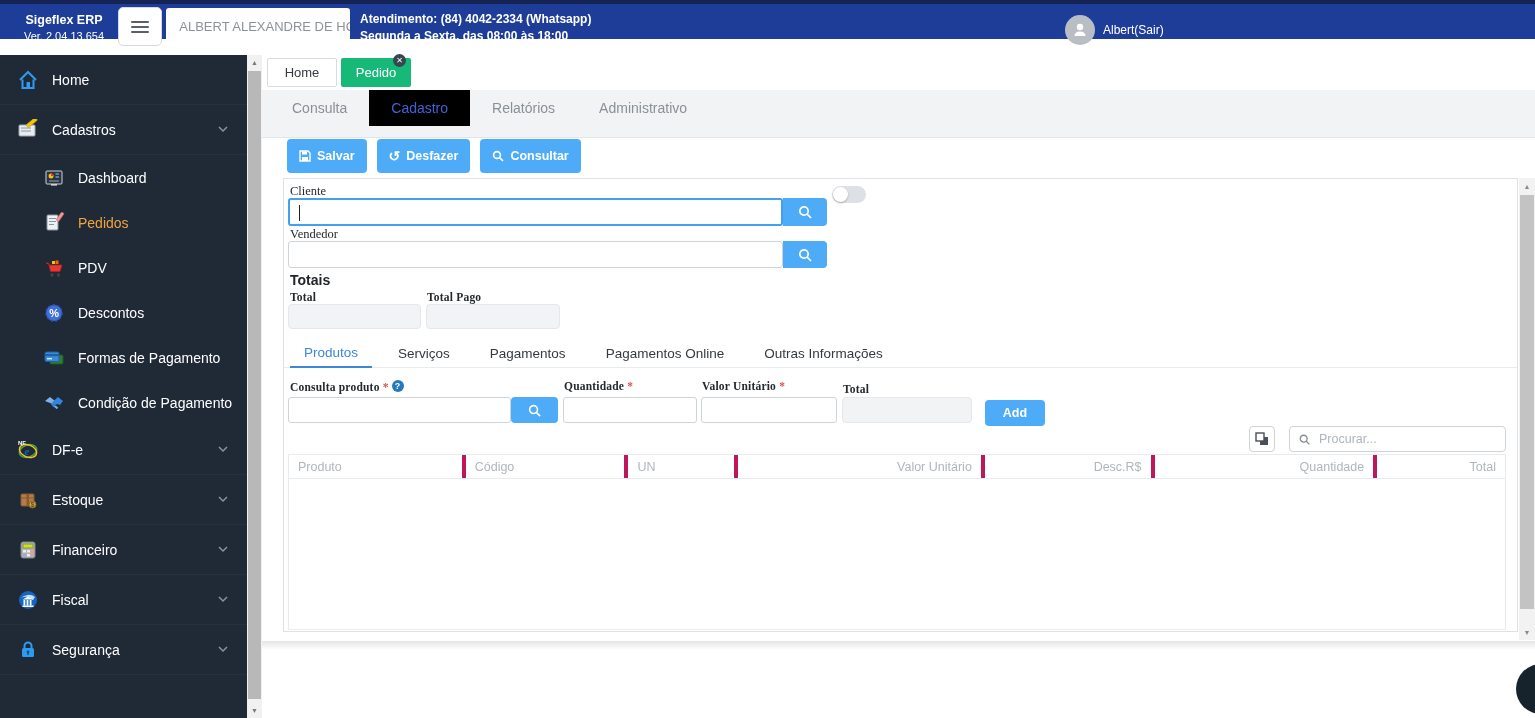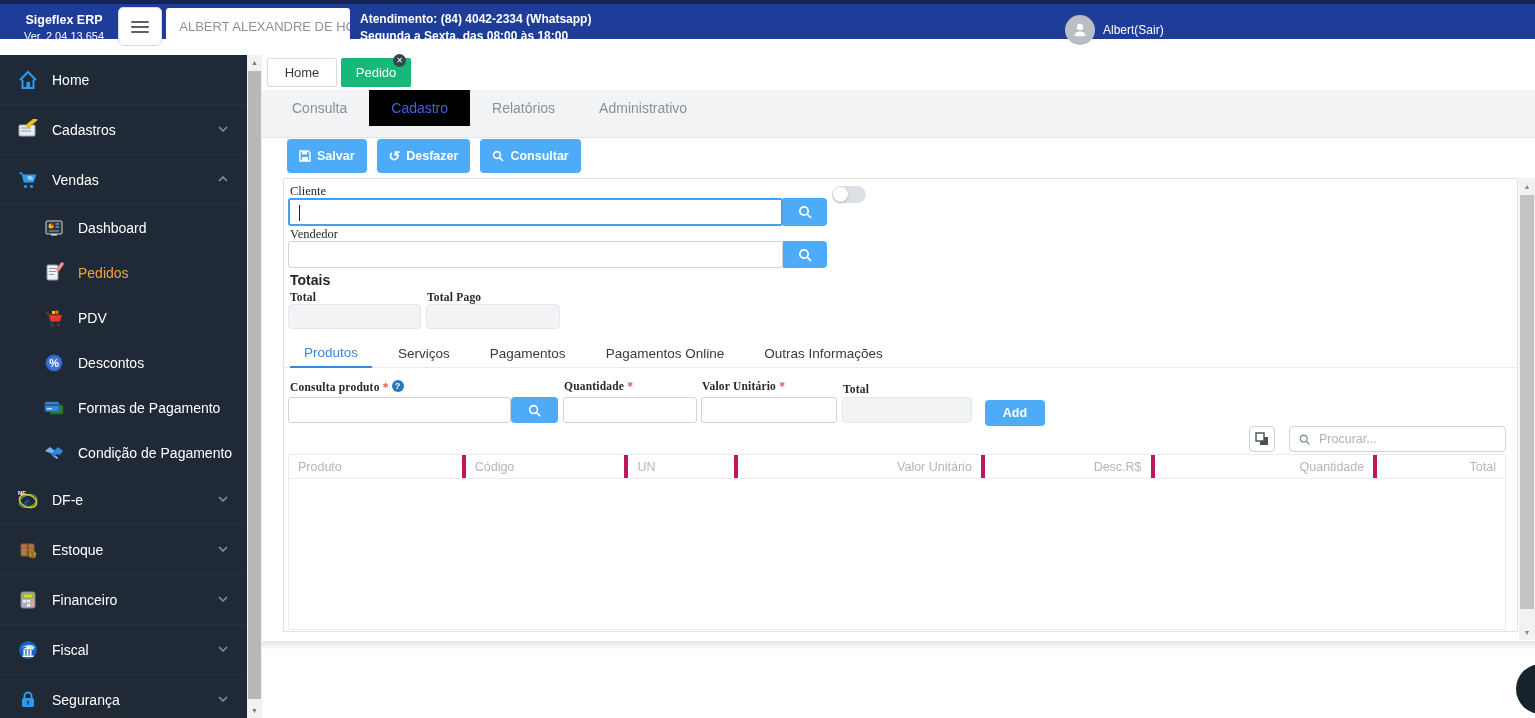--- a/index.html
+++ b/index.html
@@ -163,34 +163,20 @@
             <line x1="4" y1="12" x2="14" y2="12" stroke="#8a94a0"></line>
             <rect x="9" y="6" width="12" height="3.6" rx="1" transform="rotate(-40 9 6)" fill="#f4c20d" stroke="#c79b06" stroke-width=".6"></rect>
           </svg>
       </span>
       <span class="lbl-side">Cadastros</span>
       <span class="chev"><svg width="12" height="12" viewBox="0 0 12 12">
             <polyline points="2,4 6,8 10,4" fill="none" stroke="#8a93a0" stroke-width="1.5"></polyline>
           </svg></span>
     </div>
 
-    <div class="side-item top">
-      <span class="ic">
-        <svg width="22" height="22" viewBox="0 0 22 22">
-            <path d="M2 4 h3 l2.2 9 h9 l2.3 -7 h-13" fill="#2e9af0" stroke="#2e9af0" stroke-width="1.2"></path>
-            <circle cx="8.5" cy="17.5" r="1.6" fill="#2e9af0"></circle>
-            <circle cx="14.5" cy="17.5" r="1.6" fill="#2e9af0"></circle>
-            <text x="10.5" y="10.5" font-size="6" fill="#fff" font-family="Liberation Sans,sans-serif" font-weight="bold">%</text>
-          </svg>
-      </span>
-      <span class="lbl-side">Vendas</span>
-      <span class="chev"><svg width="12" height="12" viewBox="0 0 12 12">
-            <polyline points="2,8 6,4 10,8" fill="none" stroke="#8a93a0" stroke-width="1.5"></polyline>
-          </svg></span>
-    </div>
 
     <div class="side-item sub">
       <span class="ic">
         <svg width="22" height="22" viewBox="0 0 22 22">
             <rect x="3" y="4" width="16" height="13" rx="1" fill="#2b3440" stroke="#cfd4da"></rect>
             <circle cx="8" cy="9" r="2.5" fill="#f4c20d"></circle>
             <path d="M8 9 L8 6.5 A2.5 2.5 0 0 1 10.5 9 Z" fill="#e53935"></path>
             <line x1="12.5" y1="7" x2="16" y2="7" stroke="#7fd4f5"></line>
             <line x1="12.5" y1="10" x2="16" y2="10" stroke="#7fd4f5"></line>
             <line x1="6" y1="14" x2="16" y2="14" stroke="#9aa4ae"></line>

